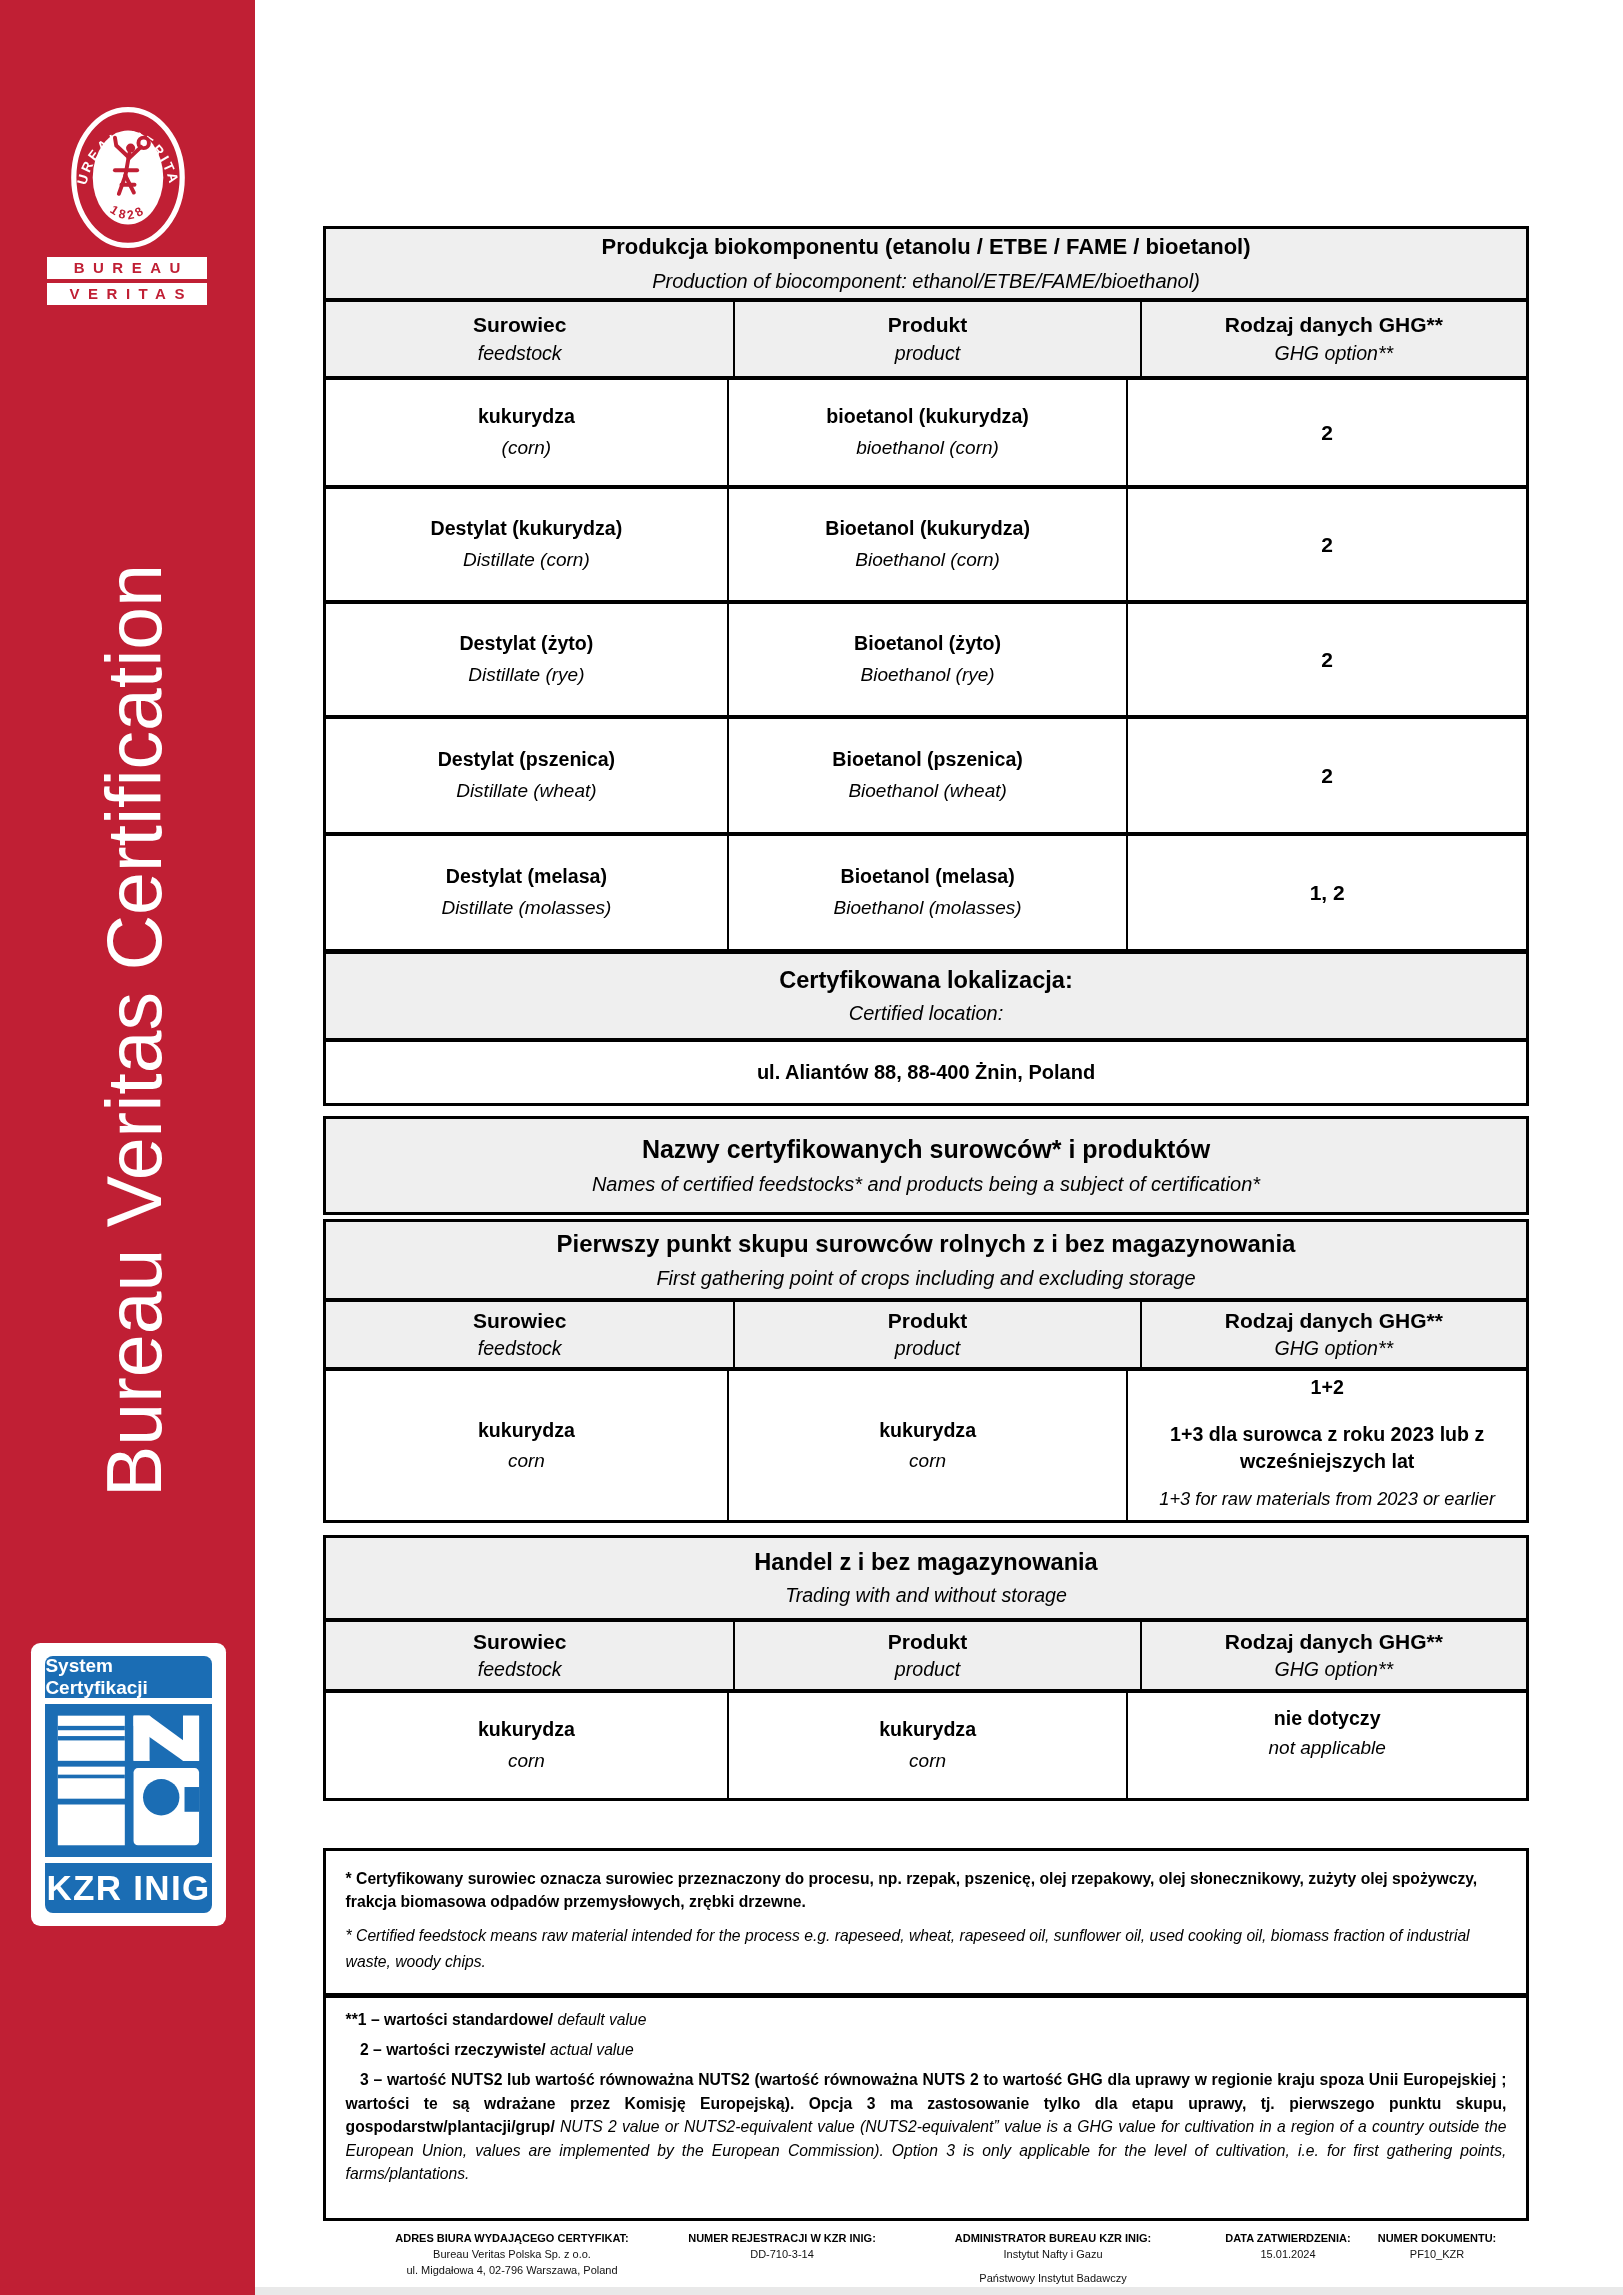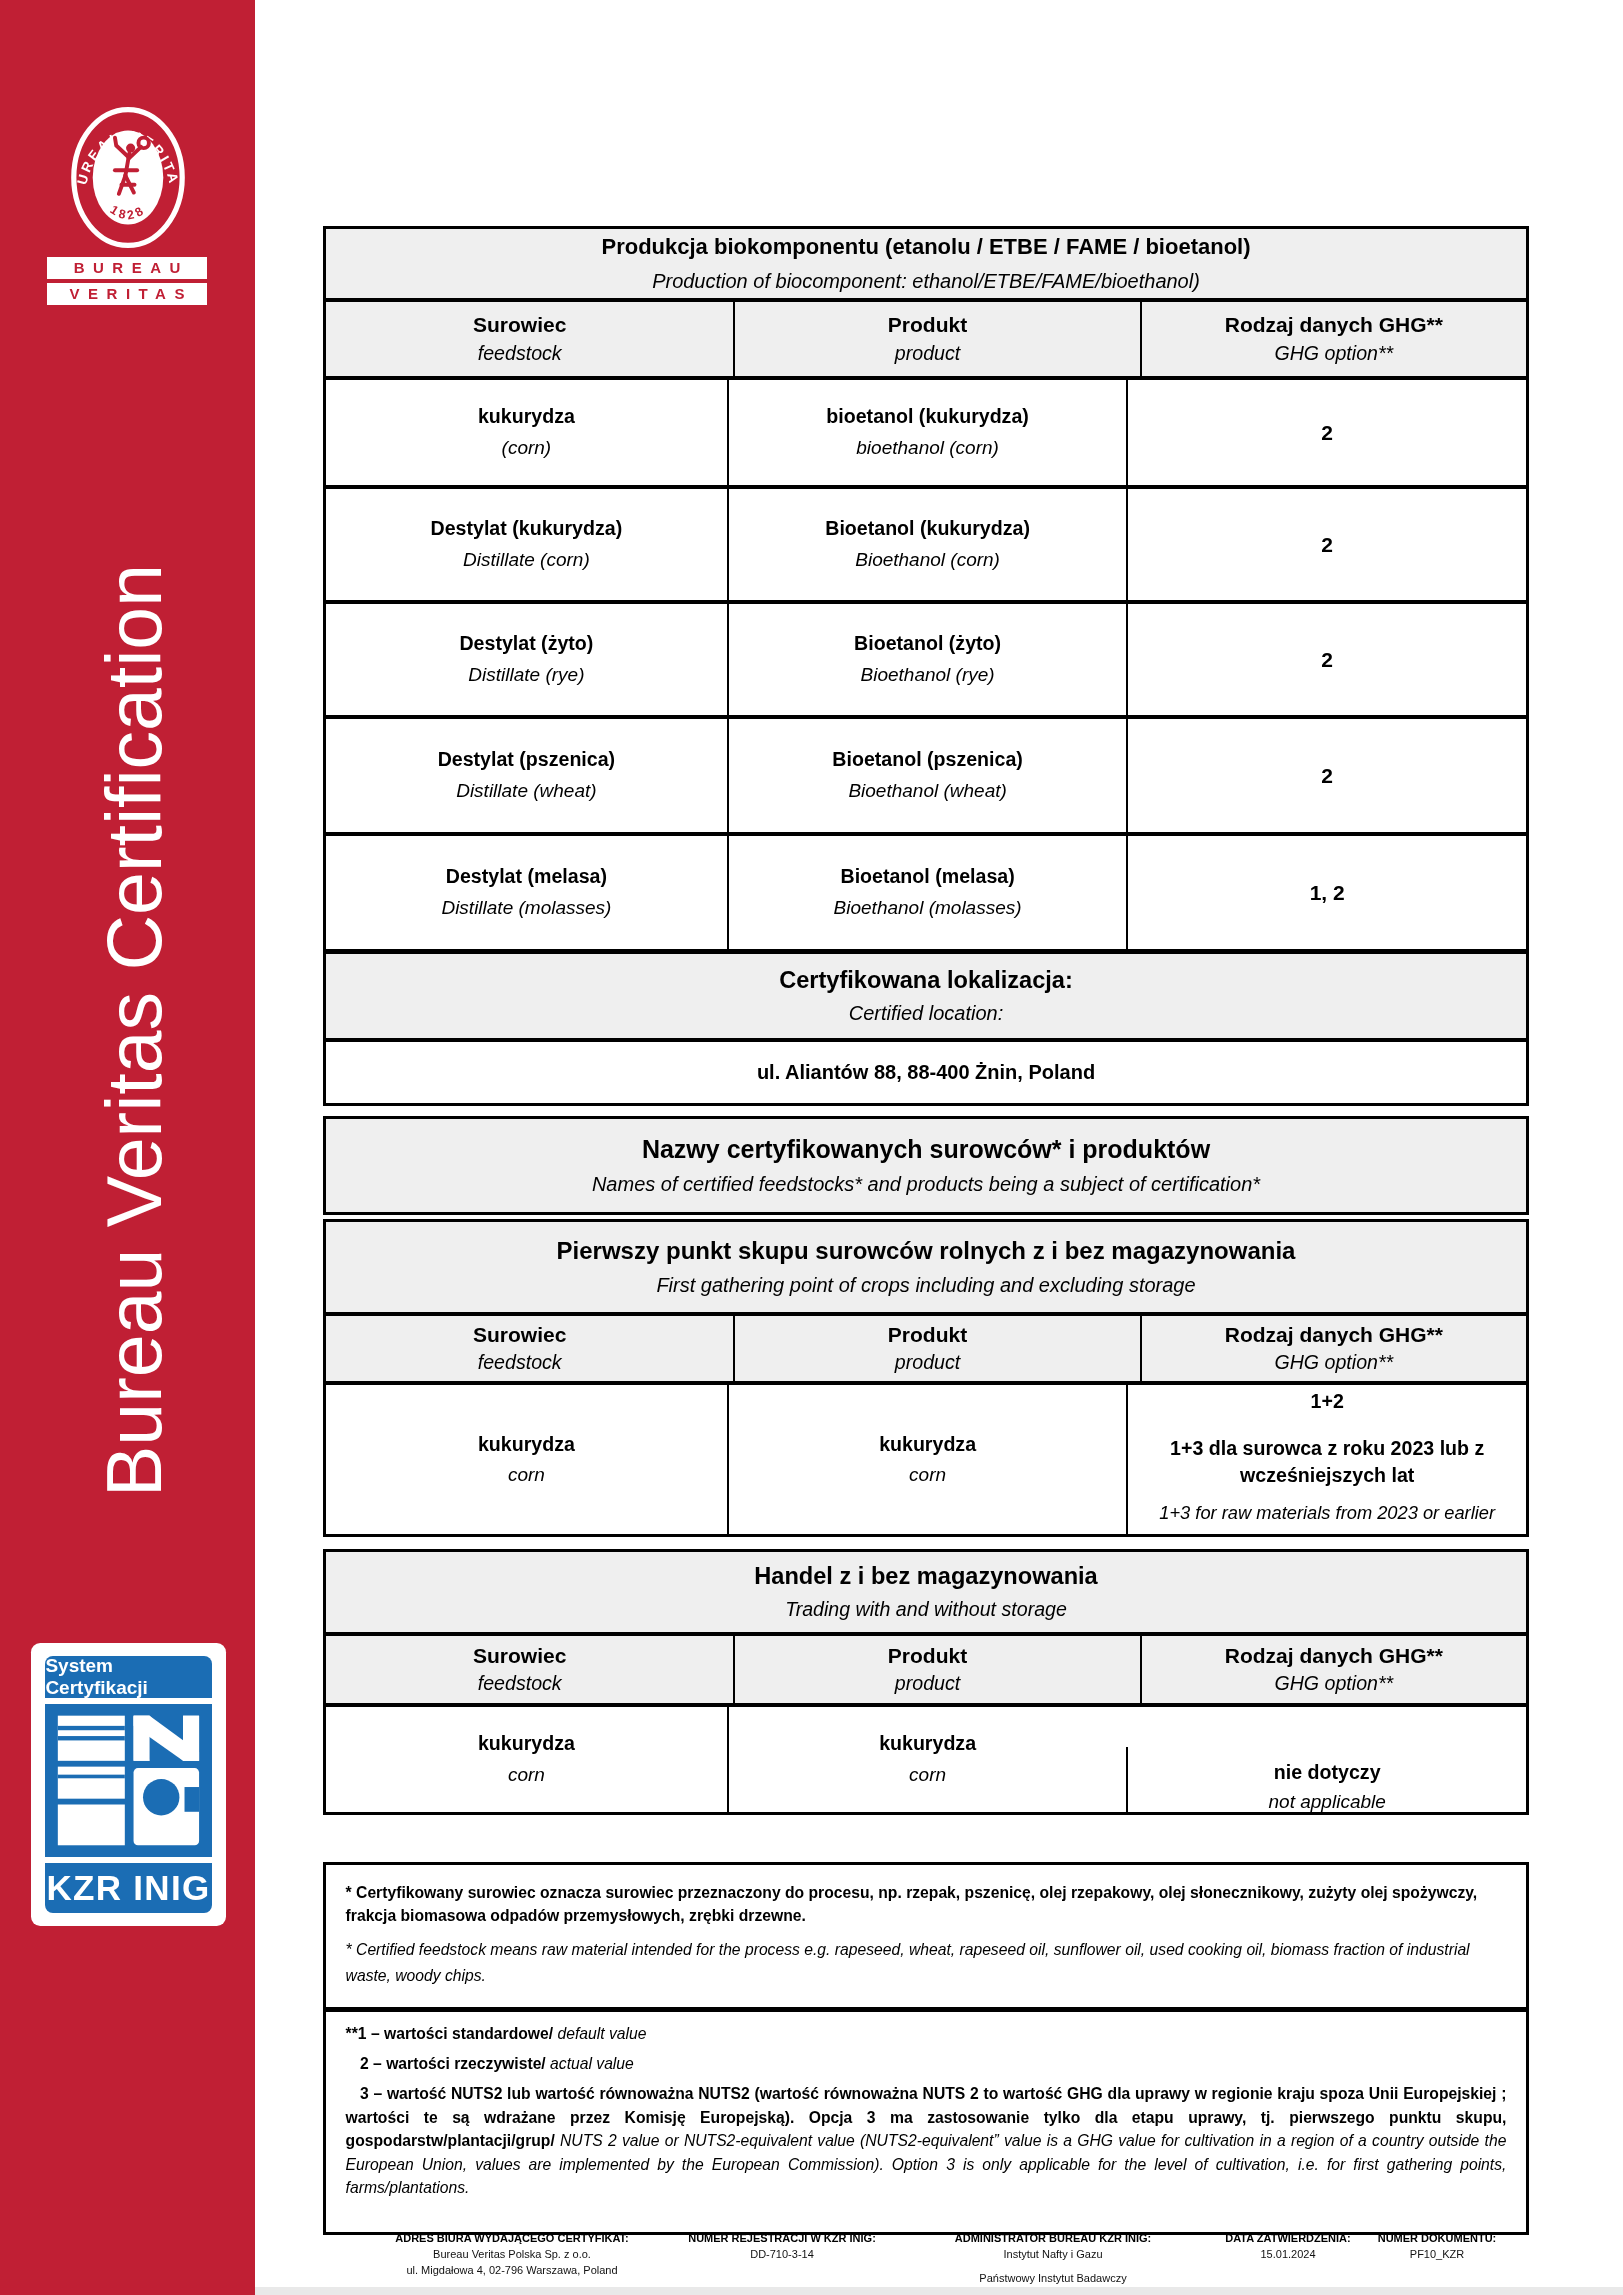--- a/index.html
+++ b/index.html
@@ -213,21 +213,21 @@
     <div class="sp18"></div>
 
     <div class="tbl sect" style="height:99px;">
       <div class="pl" style="font-size:25px;">Nazwy certyfikowanych surowców* i produktów</div>
       <div class="en" style="font-size:20px;margin-top:9.2px;">Names of certified feedstocks* and products being a subject of certification*</div>
     </div>
 
     <div style="height:3.9px;"></div>
 
     <div class="tbl">
-      <div class="sect" style="height:90px;">
+      <div class="sect" style="height:76px;">
         <div class="pl" style="font-size:24px;">Pierwszy punkt skupu surowców rolnych z i bez magazynowania</div>
         <div class="en" style="font-size:20px;margin-top:8.5px;">First gathering point of crops including and excluding storage</div>
       </div>
       <div class="trow thead" style="height:65px;">
         <div class="c1">
           <span class="pl" style="font-size:21px;">Surowiec</span>
           <span class="en" style="font-size:19.6px;margin-top:3.9px;">feedstock</span>
         </div>
         <div class="c2">
           <span class="pl" style="font-size:21px;">Produkt</span>
@@ -278,21 +278,21 @@
       </div>
       <div class="trow" style="height:105px;">
         <div class="c1">
             <span class="cellpl">kukurydza</span>
             <span class="cellen">corn</span>
           </div>
         <div class="c2">
             <span class="cellpl">kukurydza</span>
             <span class="cellen">corn</span>
           </div>
-        <div class="c3" style="justify-content:flex-start;padding-top:14.4px;margin-top:40px;">
+        <div class="c3" style="justify-content:flex-start;padding-top:14.4px;">
           <span class="pl" style="font-size:19.6px;">nie dotyczy</span>
           <span class="en" style="font-size:19px;margin-top:6.5px;">not applicable</span>
         </div>
       </div>
     </div>
 
     <div class="sp74"></div>
 
     <div class="tbl fn">
       <p class="pl">* Certyfikowany surowiec oznacza surowiec przeznaczony do procesu, np. rzepak, pszenicę, olej rzepakowy, olej słonecznikowy, zużyty olej spożywczy, frakcja biomasowa odpadów przemysłowych, zrębki drzewne.</p>

